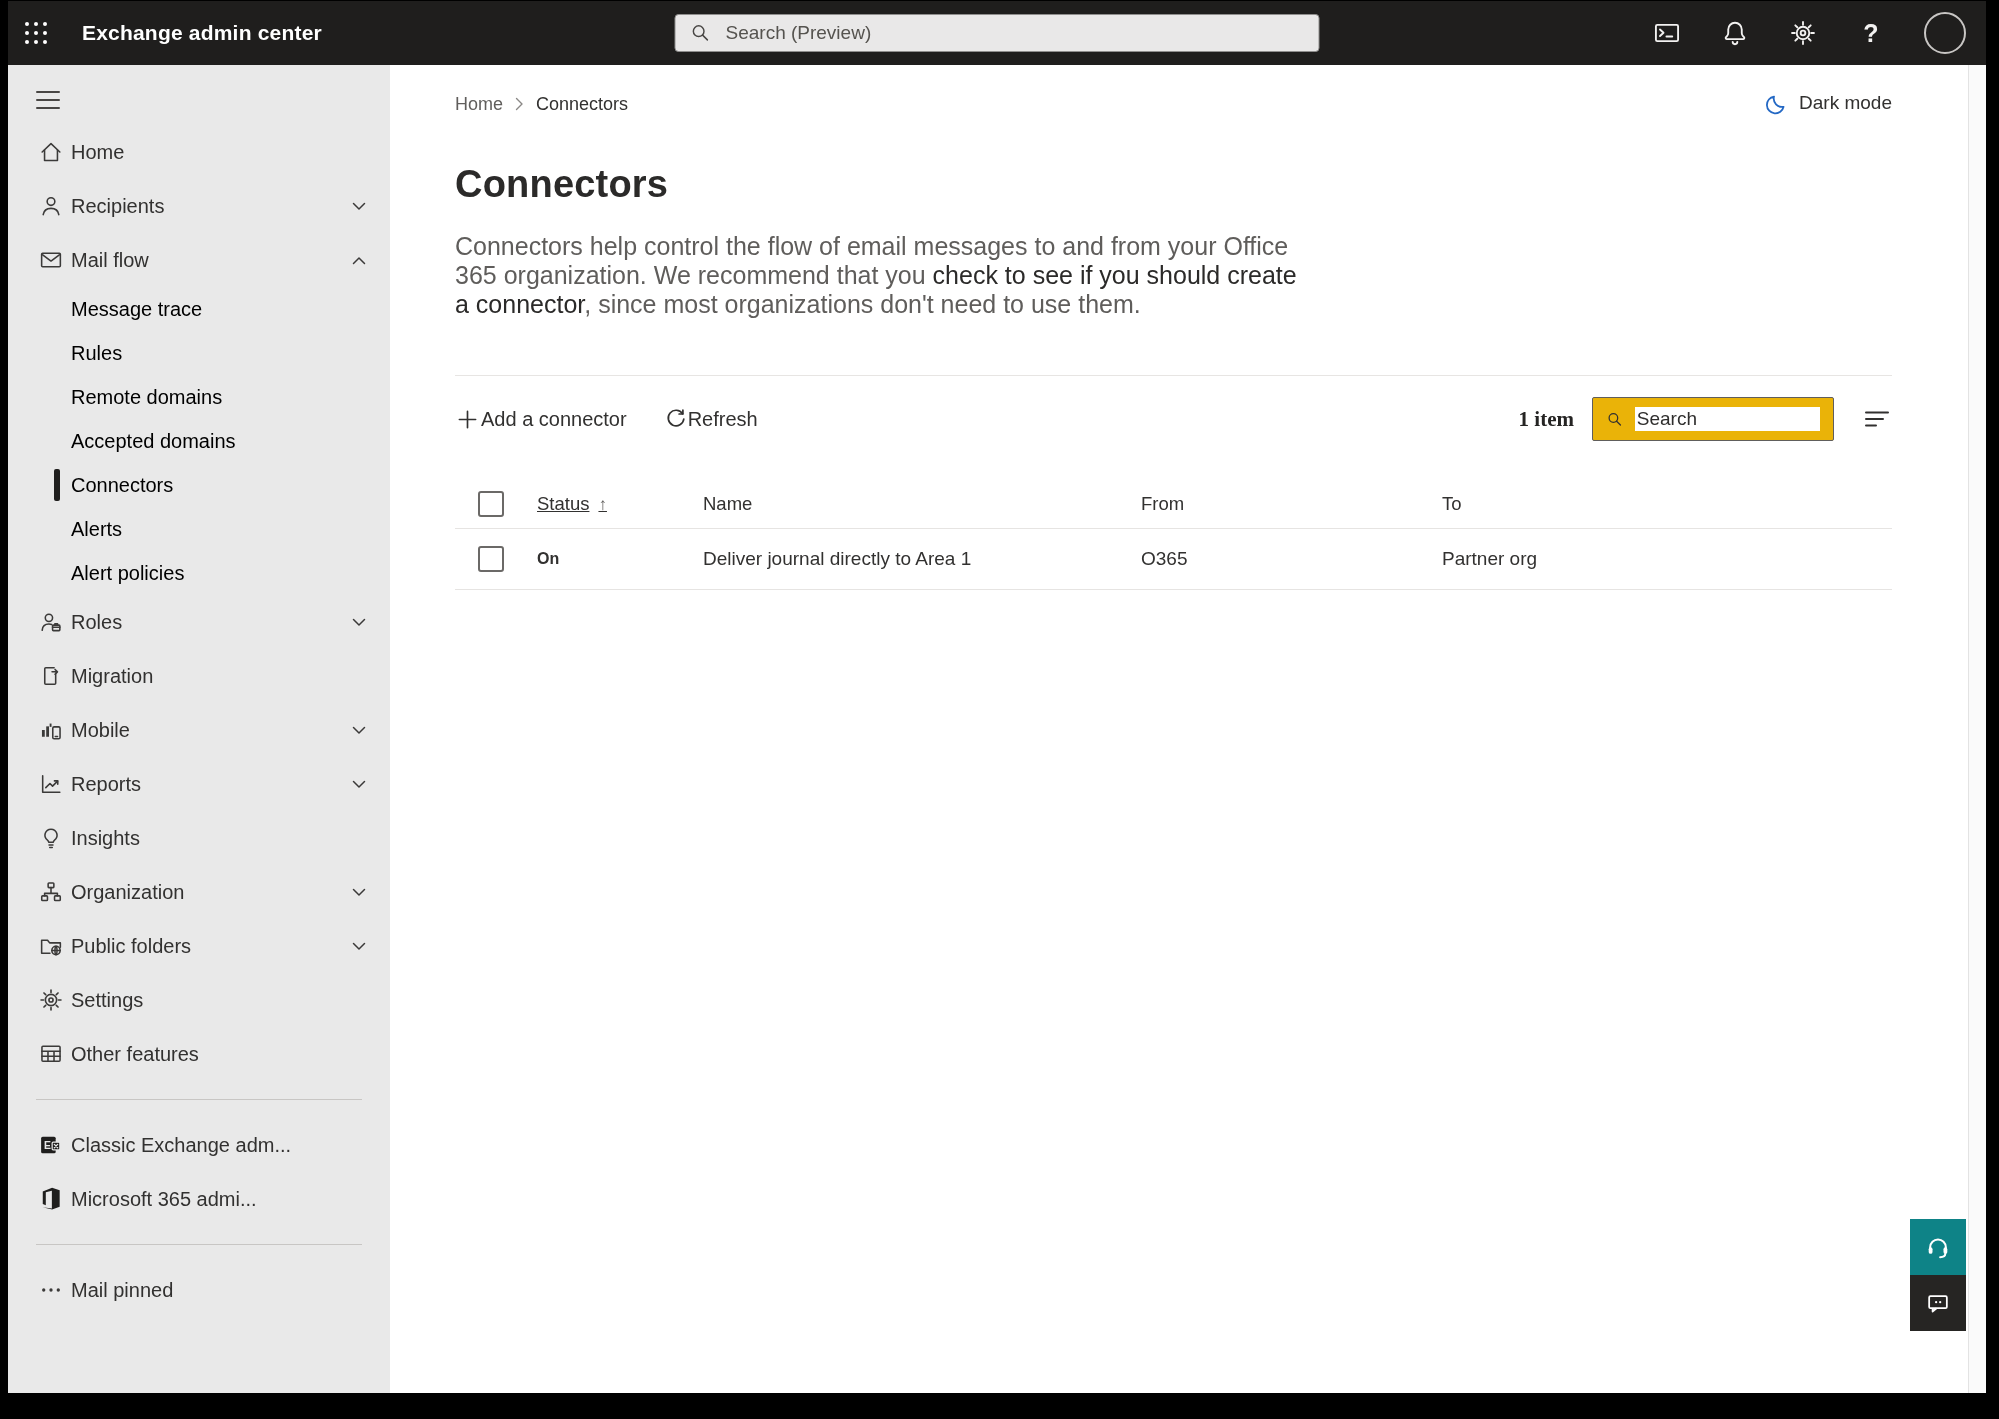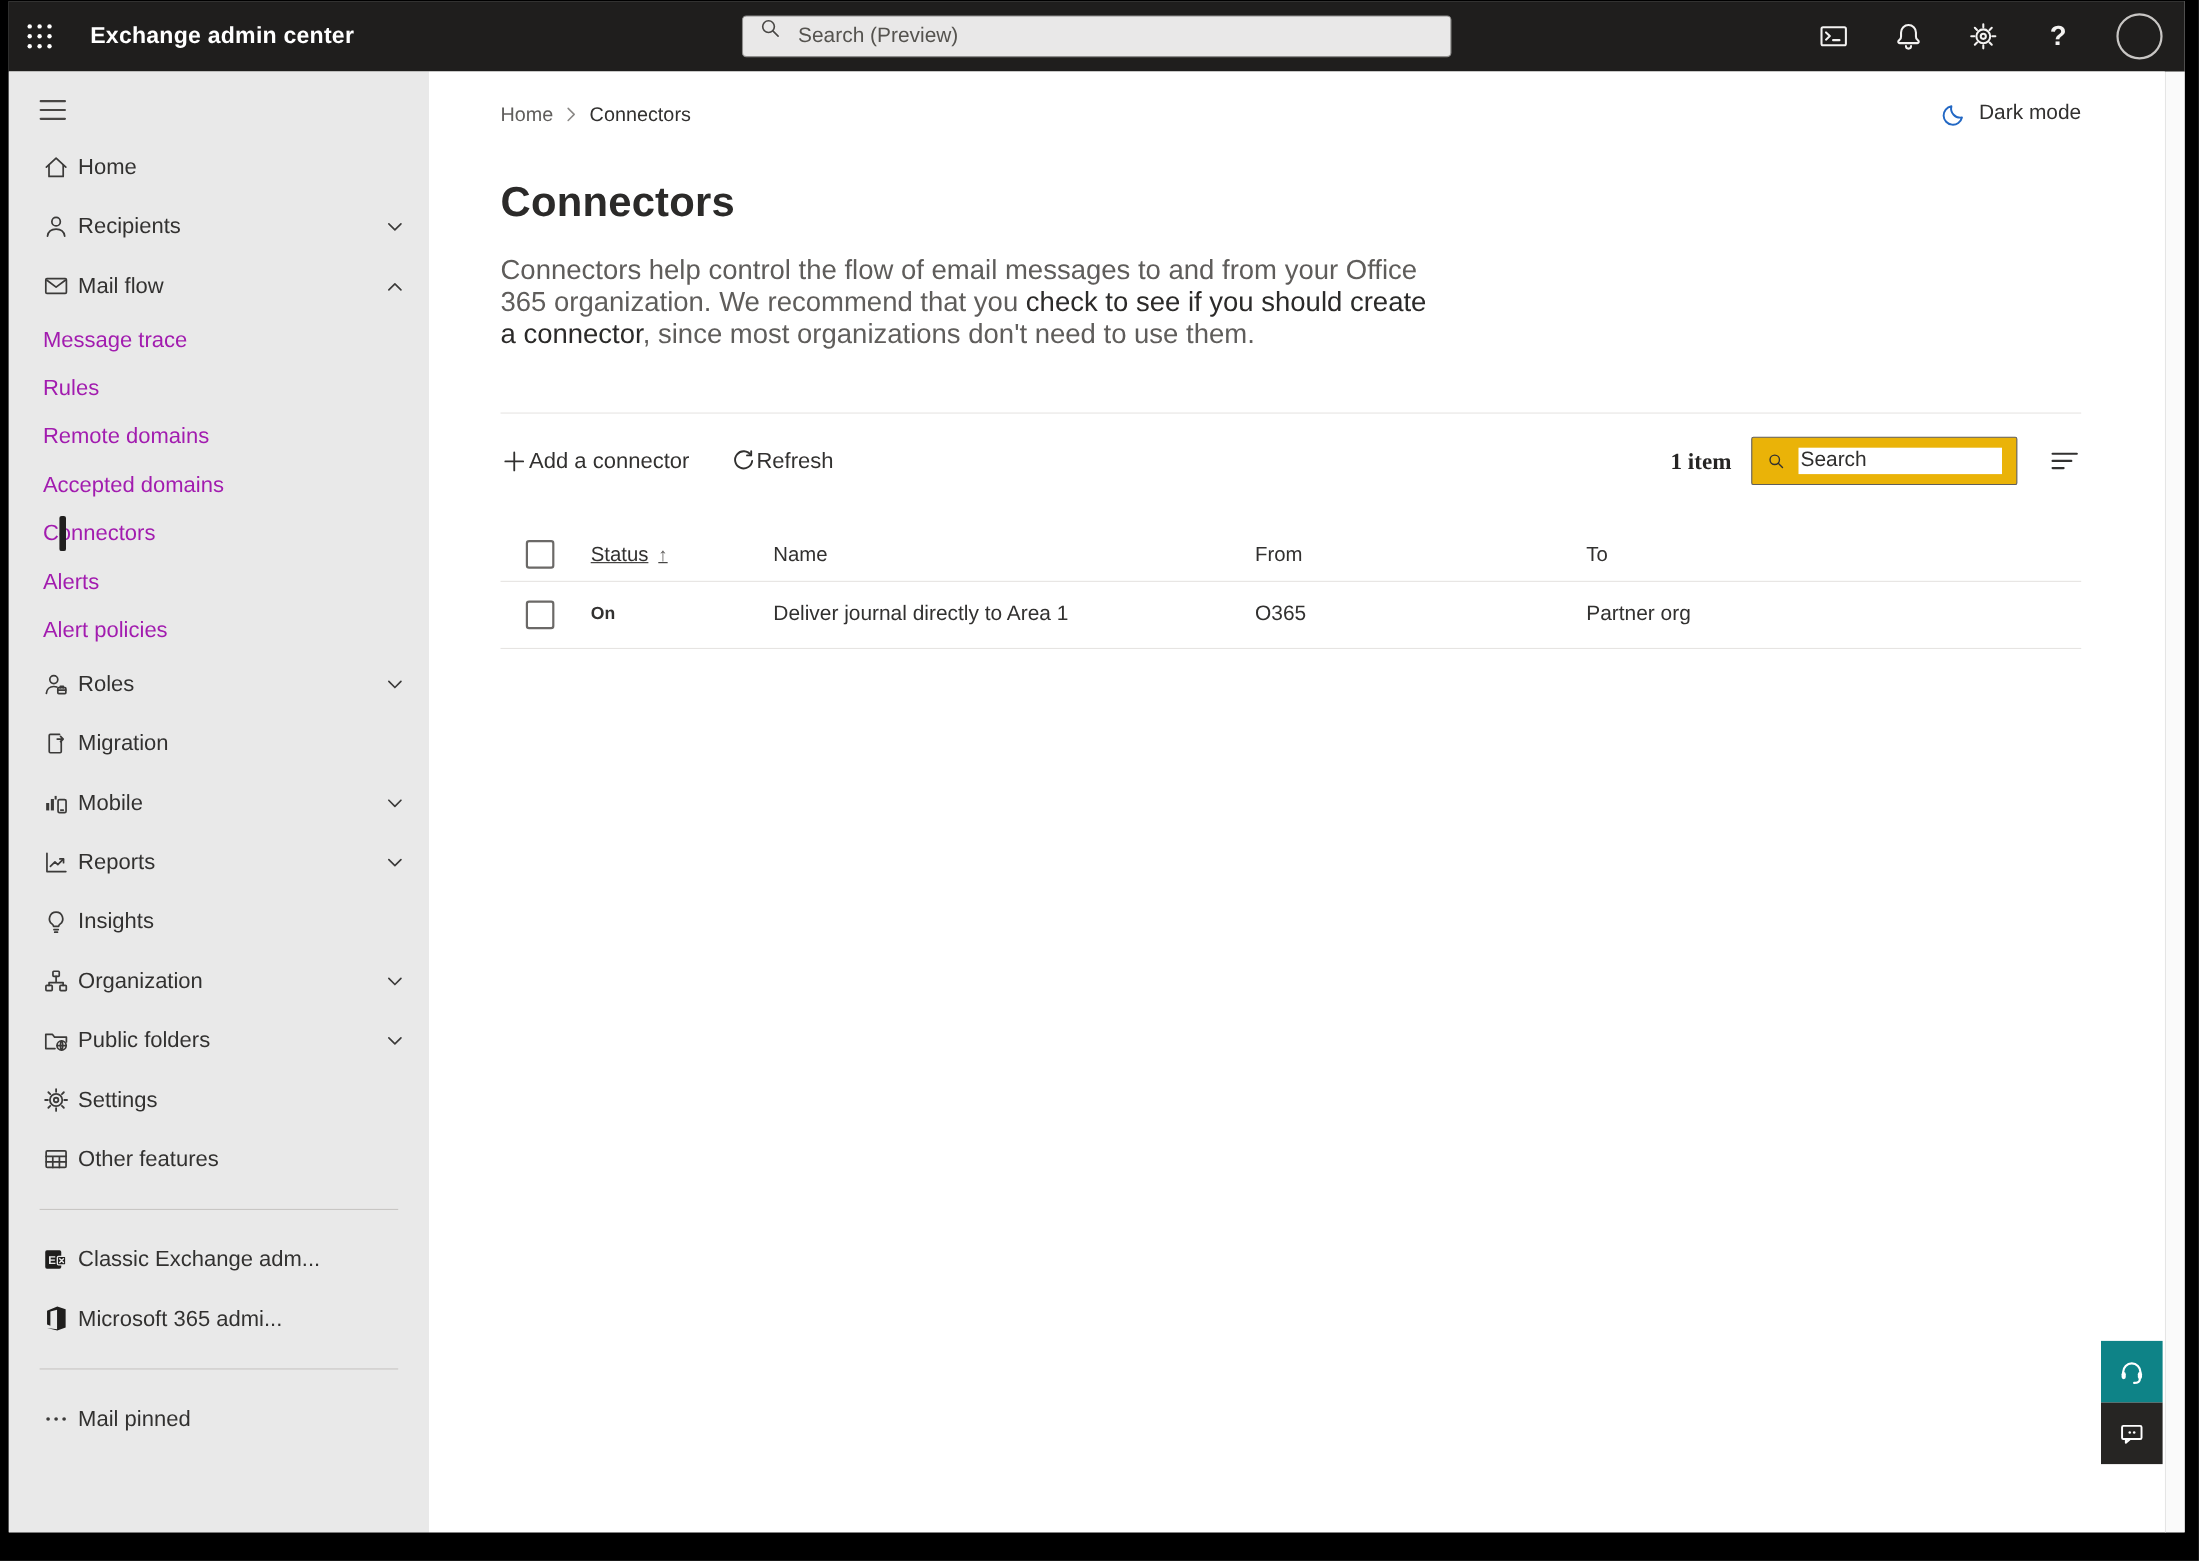--- a/index.html
+++ b/index.html
@@ -11,21 +11,21 @@
 
   
   .topbar{height:64px;background:#1f1e1d;display:flex;align-items:center;position:relative;color:#fff;}
   .waffle-btn{width:56px;height:64px;display:flex;align-items:center;justify-content:center;cursor:pointer;}
   .waffle{display:grid;grid-template-columns:repeat(3,4px);grid-template-rows:repeat(3,4px);gap:5px;}
   .waffle span{width:4px;height:4px;background:#fff;border-radius:50%;}
   .app-title{font-size:21px;font-weight:700;margin-left:18px;letter-spacing:.2px;}
   .top-search{
     position:absolute;left:50%;top:13px;transform:translateX(-50%);
     width:645px;height:38px;background:#e9e8e8;border:1px solid #8f8e8d;border-radius:4px;
-    display:flex;padding:0 14px;box-sizing:border-box;gap:12px;
+    display:flex;align-items:center;padding:0 14px;box-sizing:border-box;gap:12px;
   }
   .top-search svg{flex:0 0 auto;}
   .top-search input{
     border:none;outline:none;background:transparent;font-size:19px;color:#3b3a39;width:100%;
     font-family:"Liberation Sans",sans-serif;
   }
   .top-search input::placeholder{color:#55534f;opacity:1;}
   .topbar-right{margin-left:auto;display:flex;align-items:center;gap:38px;padding-right:20px;}
   .top-icon{width:30px;height:30px;display:flex;align-items:center;justify-content:center;cursor:pointer;}
   .help-glyph{font-size:25px;font-weight:600;color:#f3f2f1;}
@@ -37,21 +37,21 @@
   .main{flex:1 1 auto;background:#fff;padding:0 76px 0 65px;box-sizing:border-box;position:relative;}
   .scroll-gutter{width:17px;background:#fafafa;border-left:1px solid #e3e3e3;flex:0 0 auto;}
 
   
   .hamburger-btn{margin:26px 0 16px 28px;width:24px;height:18px;display:flex;flex-direction:column;justify-content:space-between;cursor:pointer;}
   .hamburger-btn span{height:2px;background:#484644;border-radius:1px;}
   .nav-item{height:54px;display:flex;align-items:center;padding-left:30px;cursor:pointer;position:relative;}
   .nav-item .nav-icon{width:26px;height:26px;margin-right:7px;display:flex;align-items:center;justify-content:center;}
   .nav-item .nav-label{flex:1;color:#323130;}
   .nav-item .chev{margin-right:24px;}
-  .sub-item{height:44px;display:flex;align-items:center;padding-left:31px;cursor:pointer;position:relative;color:#a21caf;}
+  .sub-item{height:44px;display:flex;align-items:center;padding-left:63px;cursor:pointer;position:relative;color:#000000;}
   .sub-item.selected::before{
     content:"";position:absolute;left:46px;top:50%;transform:translateY(-50%);
     width:6px;height:32px;background:#201f1e;border-radius:2px;
   }
   .side-divider{border-top:1px solid #c8c6c4;margin:18px 28px;}
   svg.sicon{stroke:#3b3a39;fill:none;stroke-width:1.5;stroke-linecap:round;stroke-linejoin:round;}
   svg.wicon{stroke:#f3f2f1;fill:none;stroke-width:1.6;stroke-linecap:round;stroke-linejoin:round;}
 
   
   .crumb-row{display:flex;justify-content:space-between;align-items:center;padding-top:24px;height:30px;}

